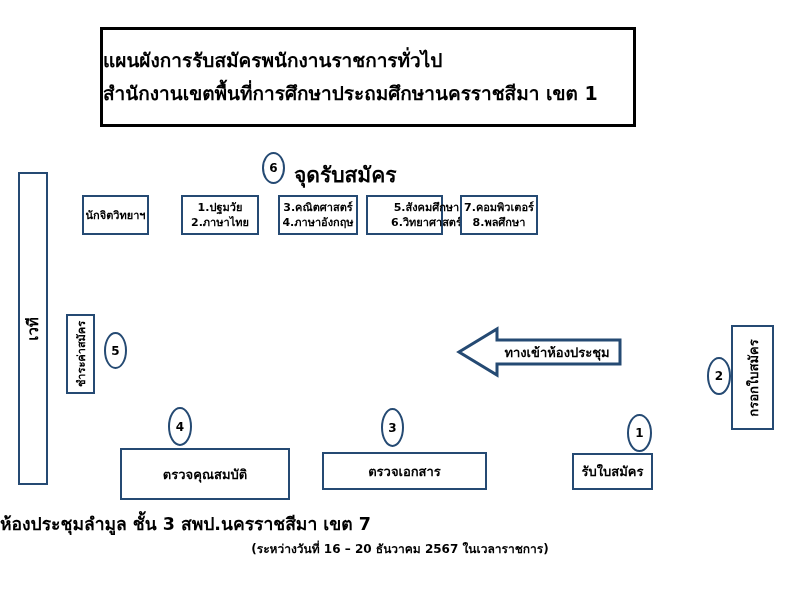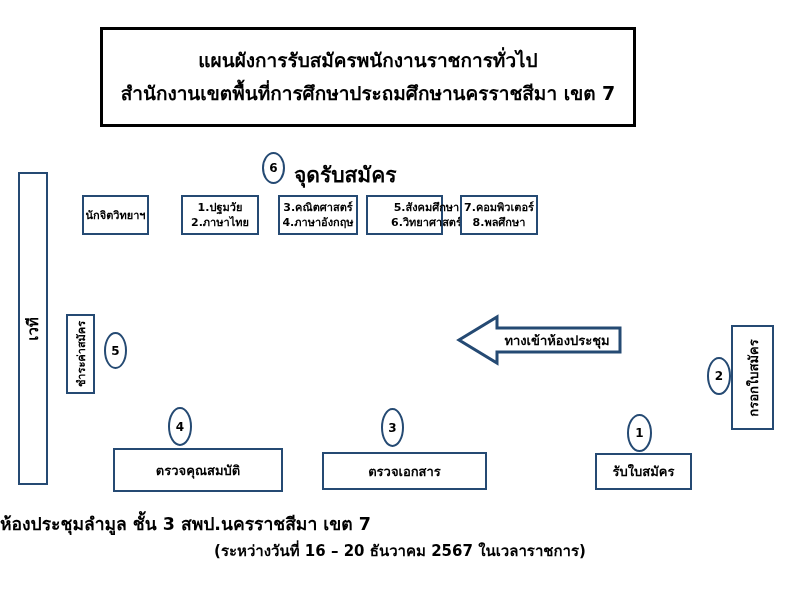--- a/index.html
+++ b/index.html
@@ -19,21 +19,21 @@
   }
   
   .title-box {
     position: absolute;
     left: 100px; top: 27px;
     width: 536px; height: 100px;
     border: 3px solid #000;
     background: #fff;
     display: flex;
     flex-direction: column;
-    align-items: center;
+    align-items: flex-start;
     justify-content: center;
     text-align: center;
     gap: 6px;
   }
   .title-line { font-size: 19px; font-weight: bold; line-height: 1.4; }
 
   
   .blue-box {
     position: absolute;
     border: 2.5px solid var(--accent);
@@ -72,21 +72,21 @@
   .station-label { font-size: 13px; font-weight: bold; }
 
   .point-label {
     position: absolute;
     font-size: 21px;
     font-weight: bold;
     white-space: nowrap;
   }
 
   
-  .arrow-wrap { position: absolute; left: 455px; top: 314px; width: 168px; height: 52px; }
+  .arrow-wrap { position: absolute; left: 455px; top: 326px; width: 168px; height: 52px; }
   .arrow-wrap svg { display: block; }
   .arrow-text {
     position: absolute;
     left: 36px; top: 0;
     width: 132px; height: 52px;
     display: flex;
     align-items: center;
     justify-content: center;
     font-size: 13px;
     font-weight: bold;
@@ -97,32 +97,32 @@
   .footer-line1 {
     position: absolute;
     left: 0; top: 510px; width: 800px;
     font-size: 17.5px;
     font-weight: bold;
   }
   .footer-line2 {
     position: absolute;
     left: 0; top: 539px; width: 800px;
     text-align: center;
-    font-size: 15px;
+    font-size: 12px;
     font-weight: bold;
   }
 </style>
 </head>
 <body>
 
 <div id="canvas">
 
   <div class="title-box">
     <div class="title-line">แผนผังการรับสมัครพนักงานราชการทั่วไป</div>
-    <div class="title-line">สำนักงานเขตพื้นที่การศึกษาประถมศึกษานครราชสีมา เขต 7</div>
+    <div class="title-line">สำนักงานเขตพื้นที่การศึกษาประถมศึกษานครราชสีมา เขต 1</div>
   </div>
 
   <div class="num-circle" style="left:262px; top:152px; width:23px; height:32px;">
     <span>6</span>
   </div>
   <div class="point-label" style="left:294px; top:158px;">จุดรับสมัคร</div>
 
   <div class="blue-box subject-box" style="left:82px; width:67px;">
     <span class="subject-line">นักจิตวิทยาฯ</span>
     <span class="subject-line"></span>
@@ -165,34 +165,34 @@
   <div class="num-circle" style="left:707px; top:357px; width:24px; height:38px;">
     <span>2</span>
   </div>
   <div class="blue-box" style="left:731px; top:325px; width:43px; height:105px;">
     <span class="vtext" style="font-size:13px;">กรอกใบสมัคร</span>
   </div>
 
   <div class="num-circle" style="left:168px; top:407px; width:24px; height:39px;">
     <span>4</span>
   </div>
-  <div class="blue-box station-label" style="left:113px; top:448px; width:170px; height:44px;">
+  <div class="blue-box station-label" style="left:120px; top:448px; width:170px; height:52px;">
     <span>ตรวจคุณสมบัติ</span>
   </div>
 
   <div class="num-circle" style="left:381px; top:408px; width:23px; height:39px;">
     <span>3</span>
   </div>
   <div class="blue-box station-label" style="left:322px; top:452px; width:165px; height:38px;">
     <span>ตรวจเอกสาร</span>
   </div>
 
   <div class="num-circle" style="left:627px; top:414px; width:25px; height:38px;">
     <span>1</span>
   </div>
-  <div class="blue-box station-label" style="left:595px; top:453px; width:97px; height:37px;">
+  <div class="blue-box station-label" style="left:572px; top:453px; width:81px; height:37px;">
     <span>รับใบสมัคร</span>
   </div>
 
   <div class="footer-line1">ห้องประชุมลำมูล ชั้น 3 สพป.นครราชสีมา เขต 7</div>
   <div class="footer-line2">(ระหว่างวันที่ 16 – 20 ธันวาคม 2567 ในเวลาราชการ)</div>
 
 </div>
 
 </body></html>

